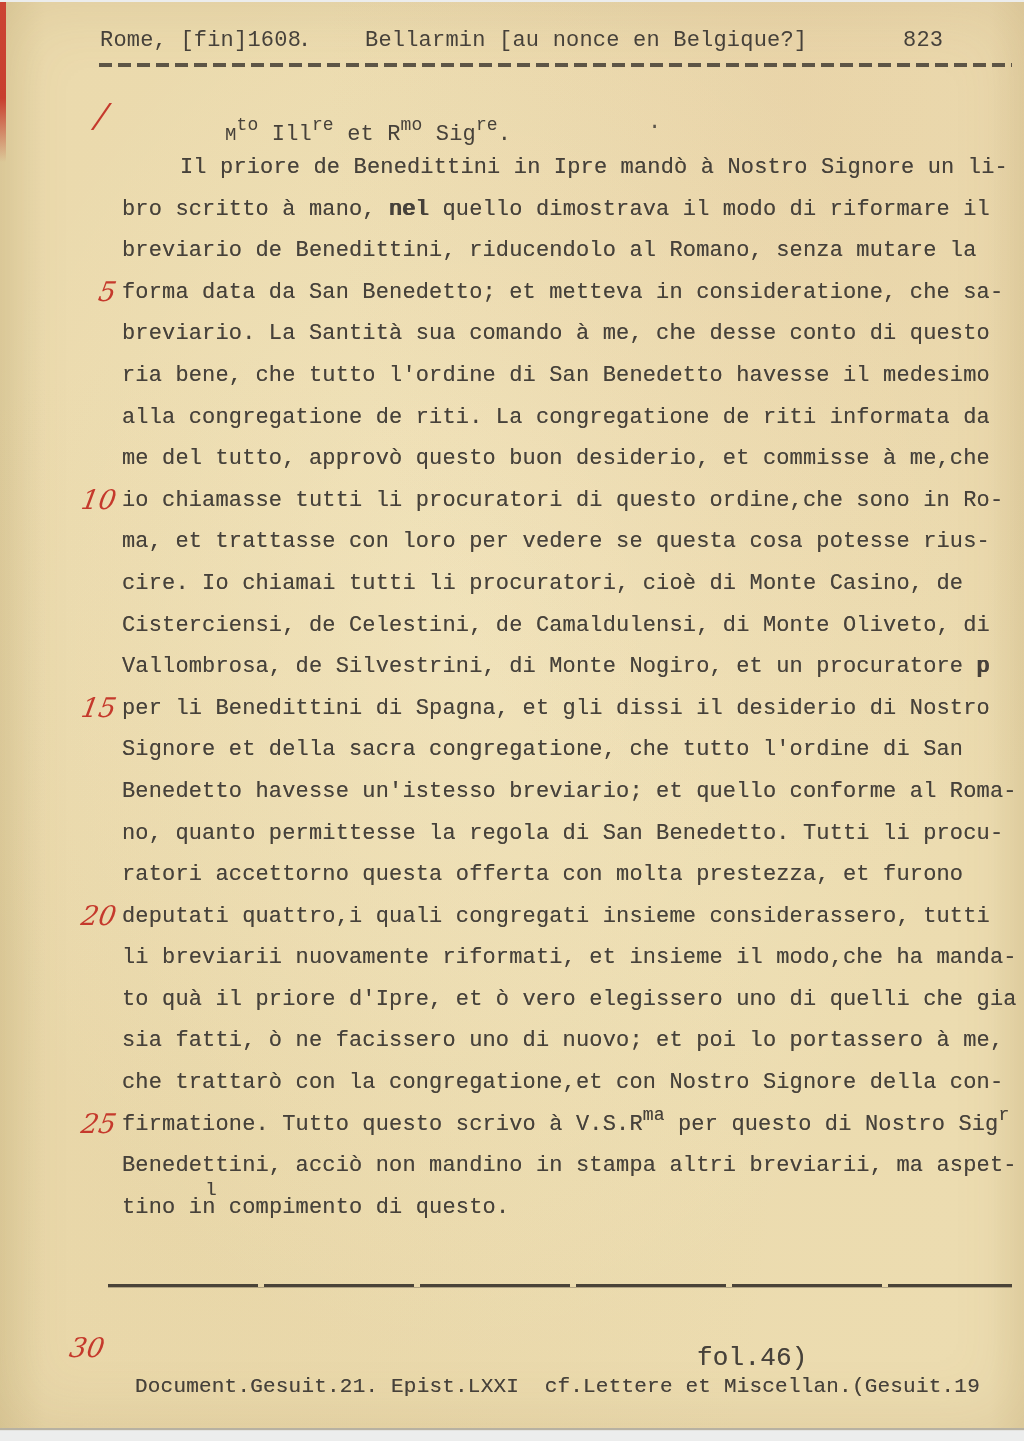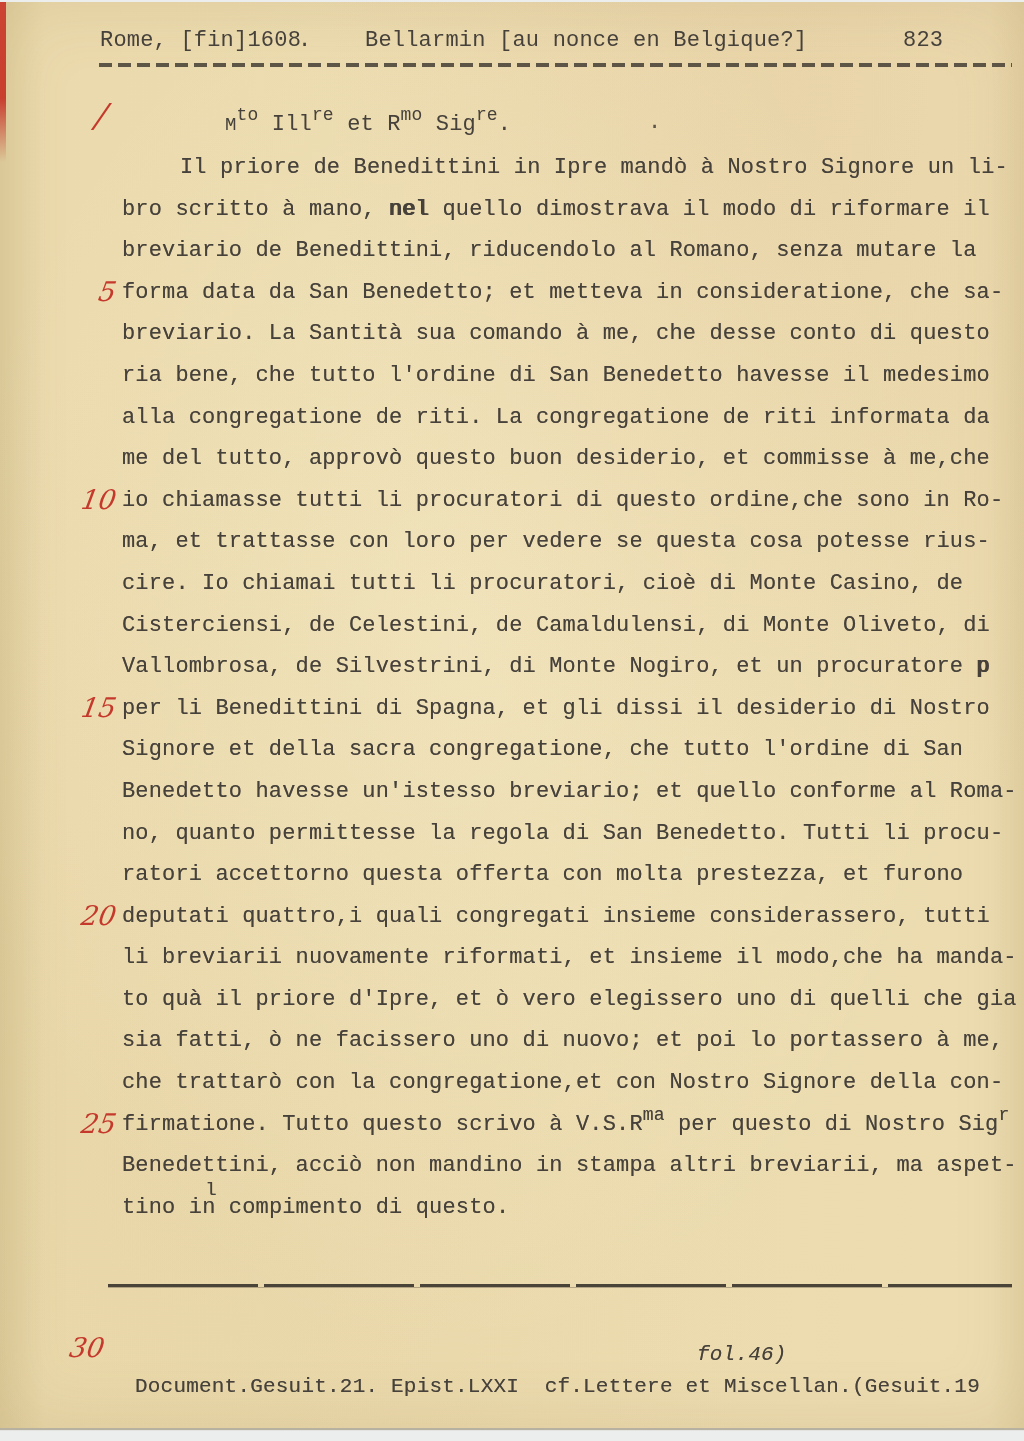--- a/index.html
+++ b/index.html
@@ -46,21 +46,21 @@
     color: #c5392c;
     font-family: "DejaVu Serif", serif;
     font-style: italic;
     transform: skewX(-10deg);
   }
   .margin-slash { position: absolute; left: 96px; top: 94px; font-size: 33px; }
   .margin-30    { position: absolute; left: 70px; top: 1330px; font-size: 27px; }
 
   
   .salutation {
-    position: absolute; left: 225px; top: 110px;
+    position: absolute; left: 225px; top: 120px;
     font-size: 22px; letter-spacing: 0.15px; color: #46413a; white-space: pre;
   }
   .salutation .first-m { font-size: 19px; }
   .stray-dot { position: absolute; left: 648px; top: 108px; font-size: 22px; color: #5a544a; }
 
   
   .body-text {
     position: absolute; left: 122px; top: 153px; width: 900px;
     font-size: 22px; letter-spacing: 0.15px; color: #46413a;
     text-shadow: 0 0 0.5px rgba(70,65,58,0.55);
@@ -87,23 +87,22 @@
     background: repeating-linear-gradient(90deg, #4a4338 0px, #4a4338 150px, rgba(0,0,0,0) 150px, rgba(0,0,0,0) 156px);
     box-shadow: 0 1px 0 rgba(74,67,56,0.35);
   }
   .footer-line1 {
     position: absolute; left: 135px; top: 1373px;
     font-size: 21px; letter-spacing: 0.2px; color: #46413a; white-space: pre;
     text-shadow: 0 0 0.5px rgba(70,65,58,0.55);
   }
   .footer-line2 {
     position: absolute; left: 697px; top: 1341px;
-    font-size: 21px; letter-spacing: 0.2px; color: #46413a; white-space: pre;
+    font-size: 26px; letter-spacing: 0.2px; color: #46413a; white-space: pre;
     text-shadow: 0 0 0.5px rgba(70,65,58,0.55);
-    font-style: italic;
   }
 </style>
 </head>
 <body>
 
 <div class="scan">
   <div class="paper">
 
     <div class="red-edge"></div>
 

